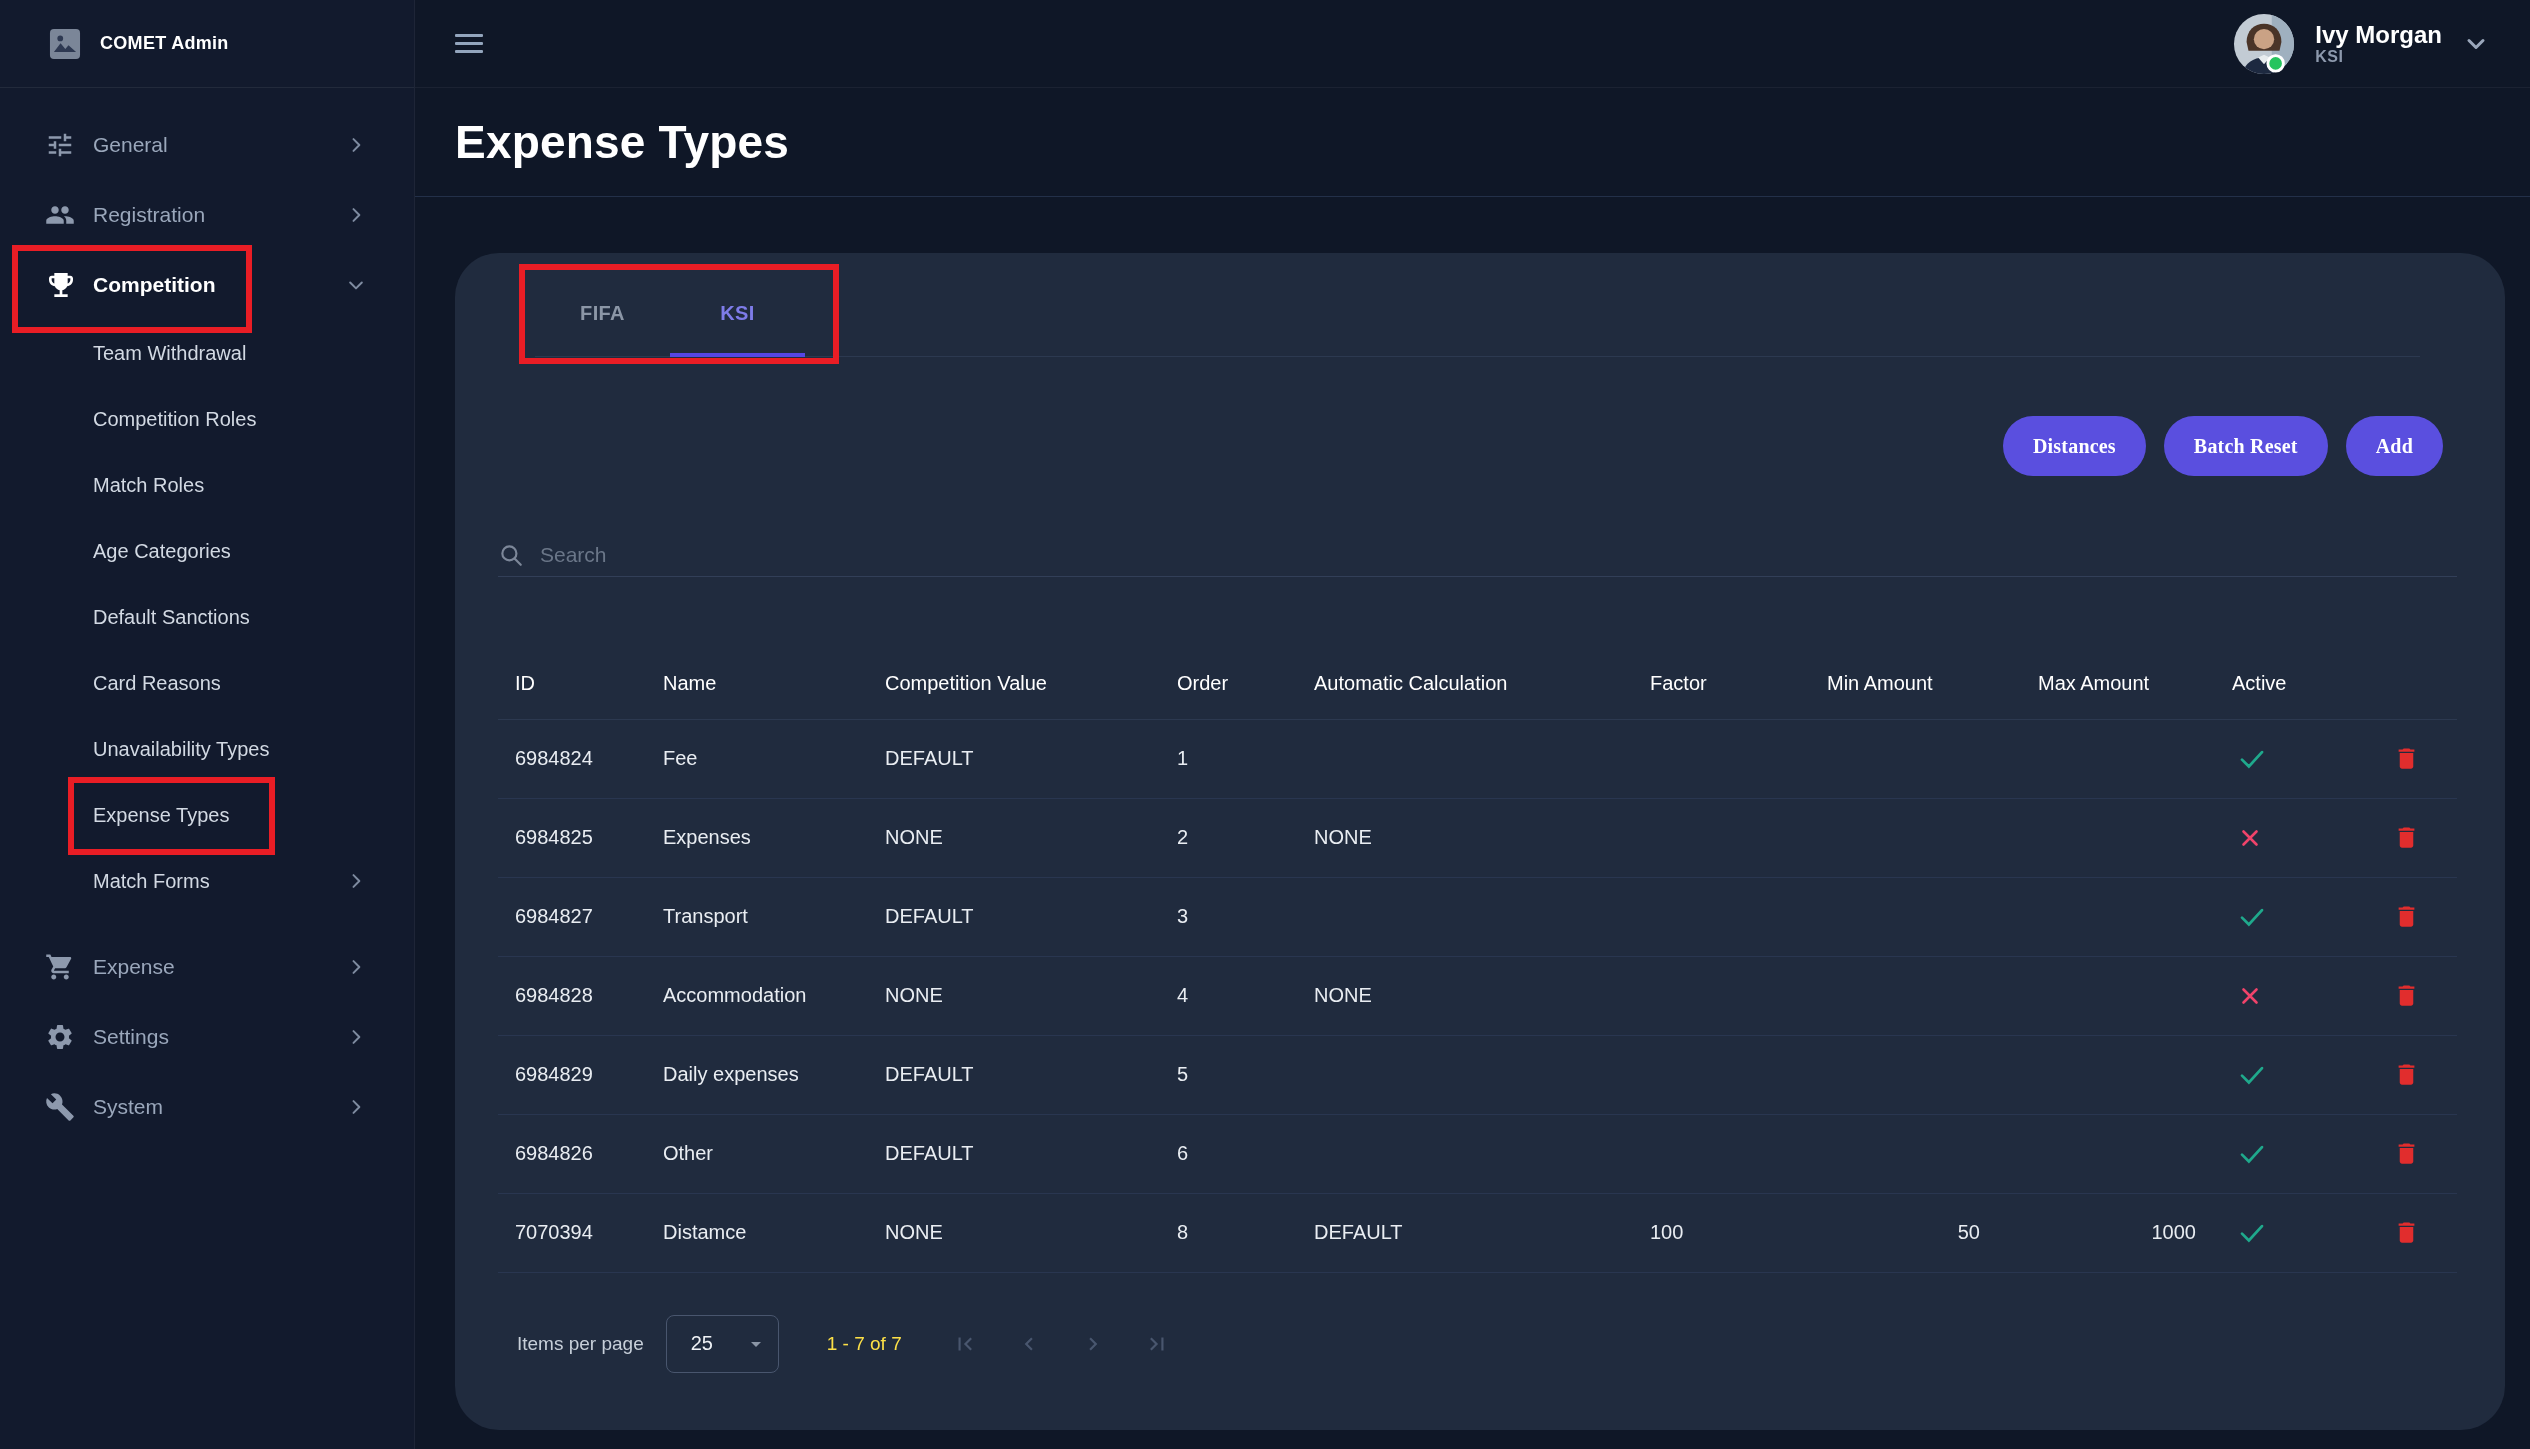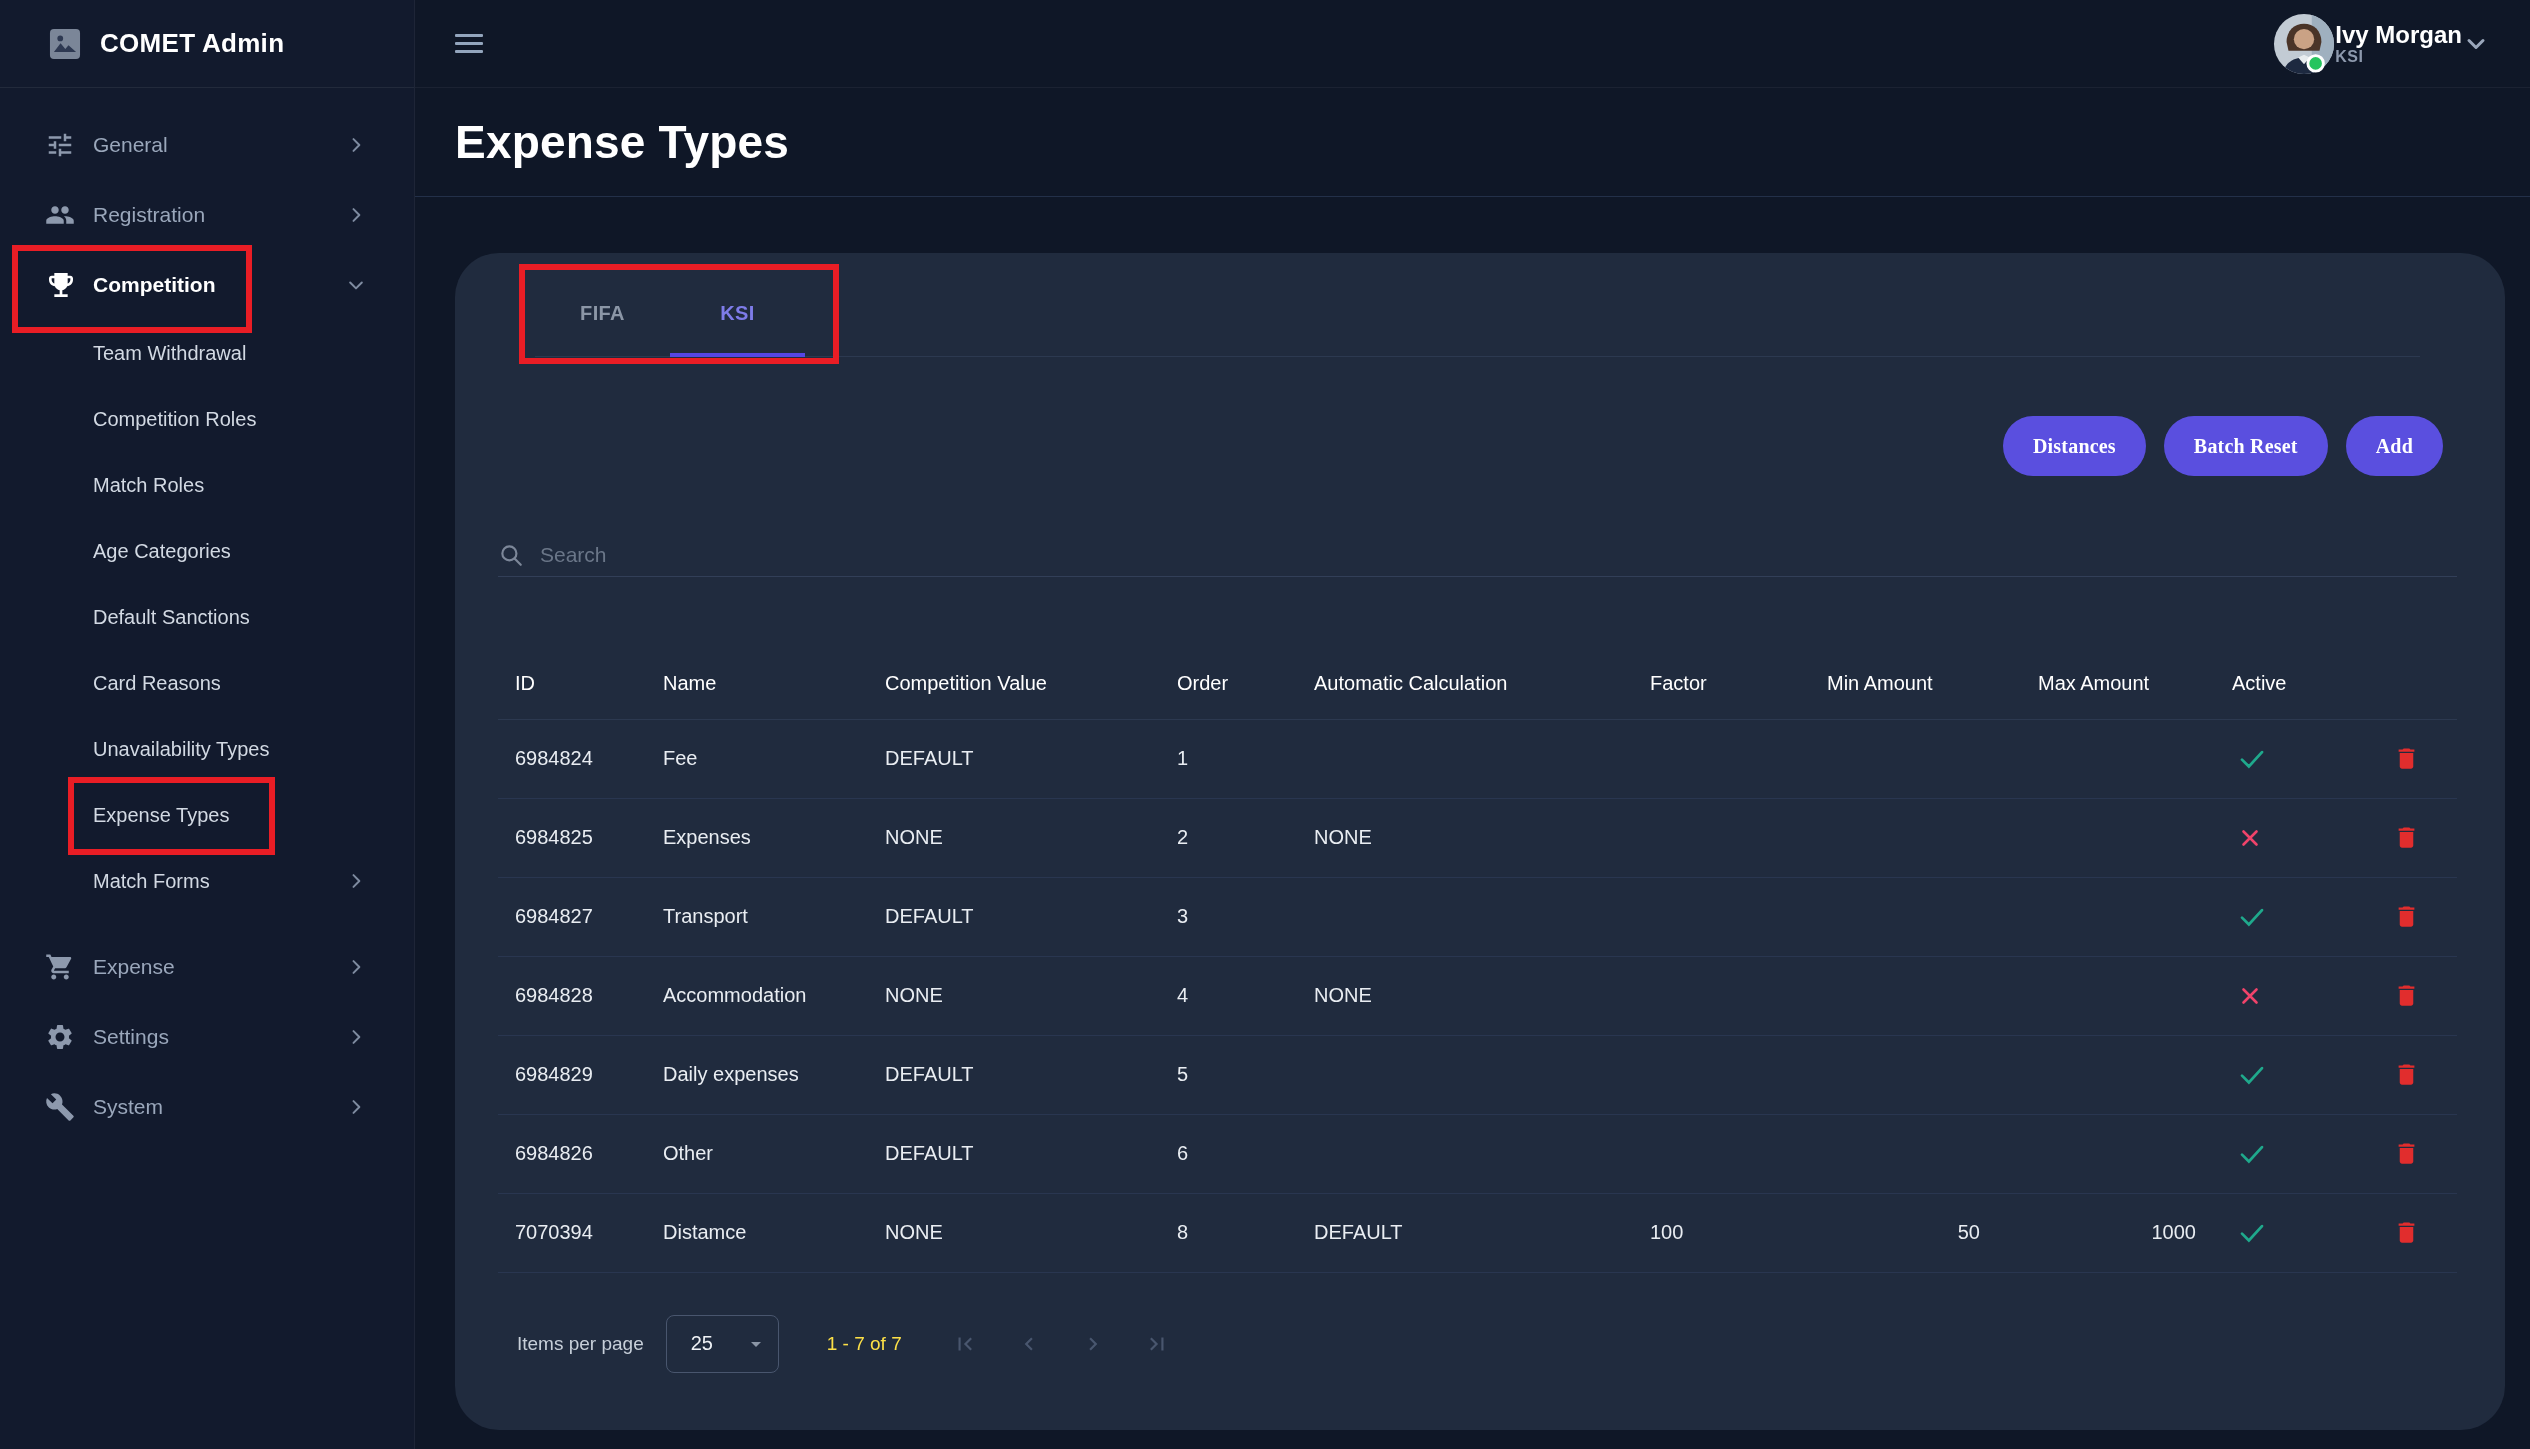--- a/index.html
+++ b/index.html
@@ -7,21 +7,21 @@
   body {
     font-family:"Liberation Sans","DejaVu Sans",sans-serif;
     background:#0f1727; color:#e9edf2;
   }
   .app { display:flex; width:2530px; height:1449px; }
 
   
   .sidebar { width:415px; min-width:415px; background:#121a2d; border-right:1px solid rgba(255,255,255,.05); display:flex; flex-direction:column; }
   .logo-row { height:88px; display:flex; align-items:center; padding-left:46px; border-bottom:1px solid rgba(255,255,255,.07); }
   .logo-row .logo-icon { display:flex; margin-right:16px; }
-  .logo-title { font-size:26px; font-weight:700; color:#ffffff; letter-spacing:.3px; }
+  .logo-title { font-size:18px; font-weight:700; color:#ffffff; letter-spacing:.3px; }
   .nav { padding-top:22px; flex:1; }
   .nav-item { display:flex; align-items:center; cursor:pointer; position:relative; }
   .nav-item.top { height:70px; padding-left:45px; color:#9aa7bb; font-size:21px; }
   .nav-item.sub { height:66px; padding-left:93px; color:#d2d9e3; font-size:20px; }
   .nav-item.active { color:#ffffff; font-weight:600; }
   .nav-item.active .nav-icon { color:#ffffff; }
   .nav-icon { width:36px; display:flex; color:#8d99ad; margin-right:12px; }
   .nav-label { white-space:nowrap; }
   .chevron { margin-left:auto; margin-right:48px; color:#7e8ba0; display:flex; }
   .chevron.down svg { transform:rotate(90deg); }
@@ -30,21 +30,21 @@
   
   .annotation-box { position:absolute; border:6px solid #e91d25; pointer-events:none; z-index:5; }
   .nav-item.top .annotation-box { left:12px; top:-5px; width:240px; height:88px; }
   .nav-item.sub .annotation-box { left:68px; top:-5px; width:207px; height:78px; }
 
   
   .main { flex:1; display:flex; flex-direction:column; background:#0f1727; }
   .topbar { height:88px; display:flex; align-items:center; padding:0 40px; border-bottom:1px solid rgba(255,255,255,.05); }
   .hamburger { width:28px; display:flex; flex-direction:column; gap:5px; background:none; border:none; cursor:pointer; }
   .hamburger span { display:block; height:3px; background:#93a5bd; border-radius:1px; }
-  .user-block { margin-left:auto; display:flex; align-items:center; cursor:pointer; }
+  .user-block { margin-left:auto; display:flex; align-items:center; gap:20px; cursor:pointer; }
   .avatar-wrap { position:relative; width:62px; height:62px; }
   .user-name { font-size:24px; font-weight:700; color:#ffffff; line-height:1.15; }
   .user-org { font-size:16px; font-weight:700; color:#8d99ad; letter-spacing:.5px; }
   .user-chevron { color:#9aa7bb; display:flex; }
 
   .page-header { height:109px; display:flex; align-items:center; padding-left:40px; border-bottom:1px solid #233049; }
   .page-title { font-size:46px; font-weight:800; color:#ffffff; letter-spacing:.2px; }
 
   .content { flex:1; padding:56px 25px 0 40px; }
   .card { width:2050px; height:1177px; background:#202b3e; border-radius:44px; padding-top:17px; }

